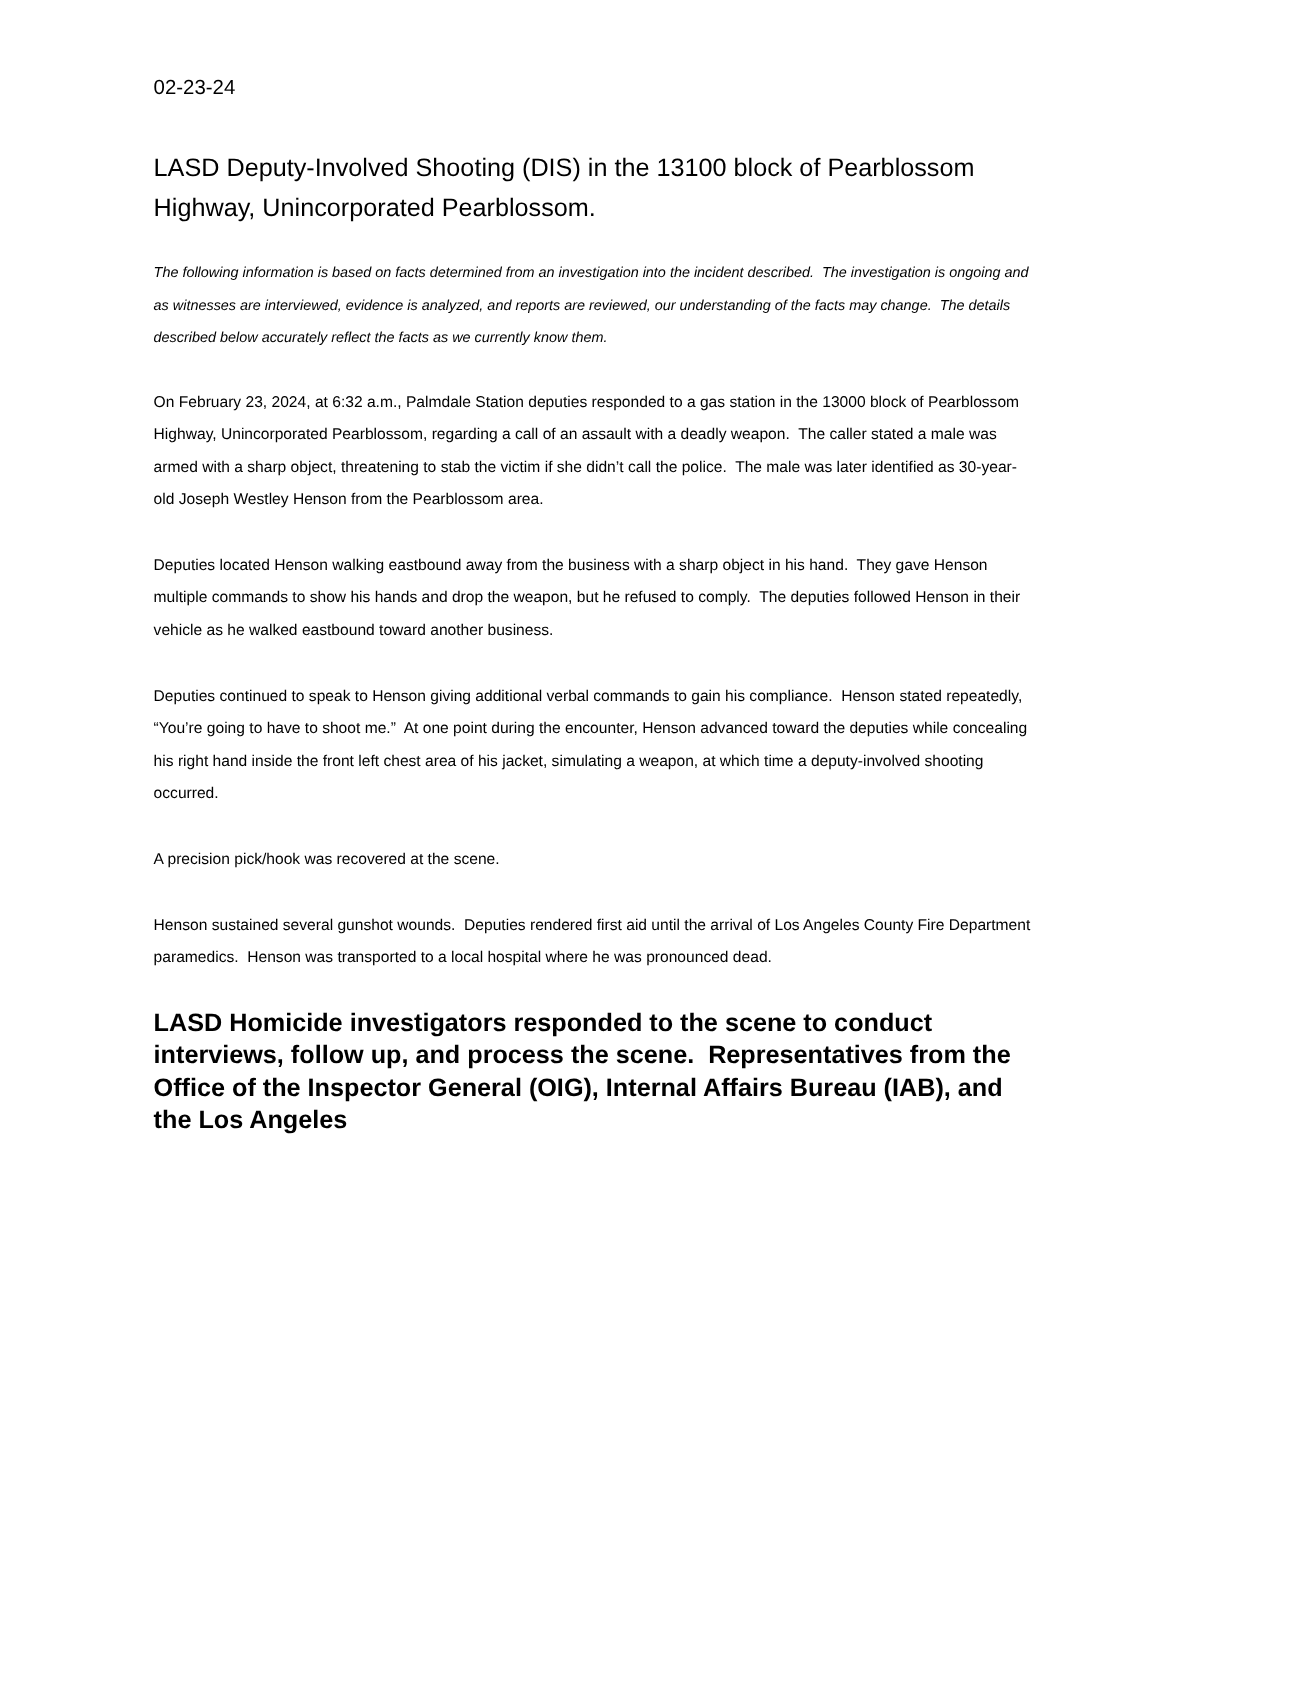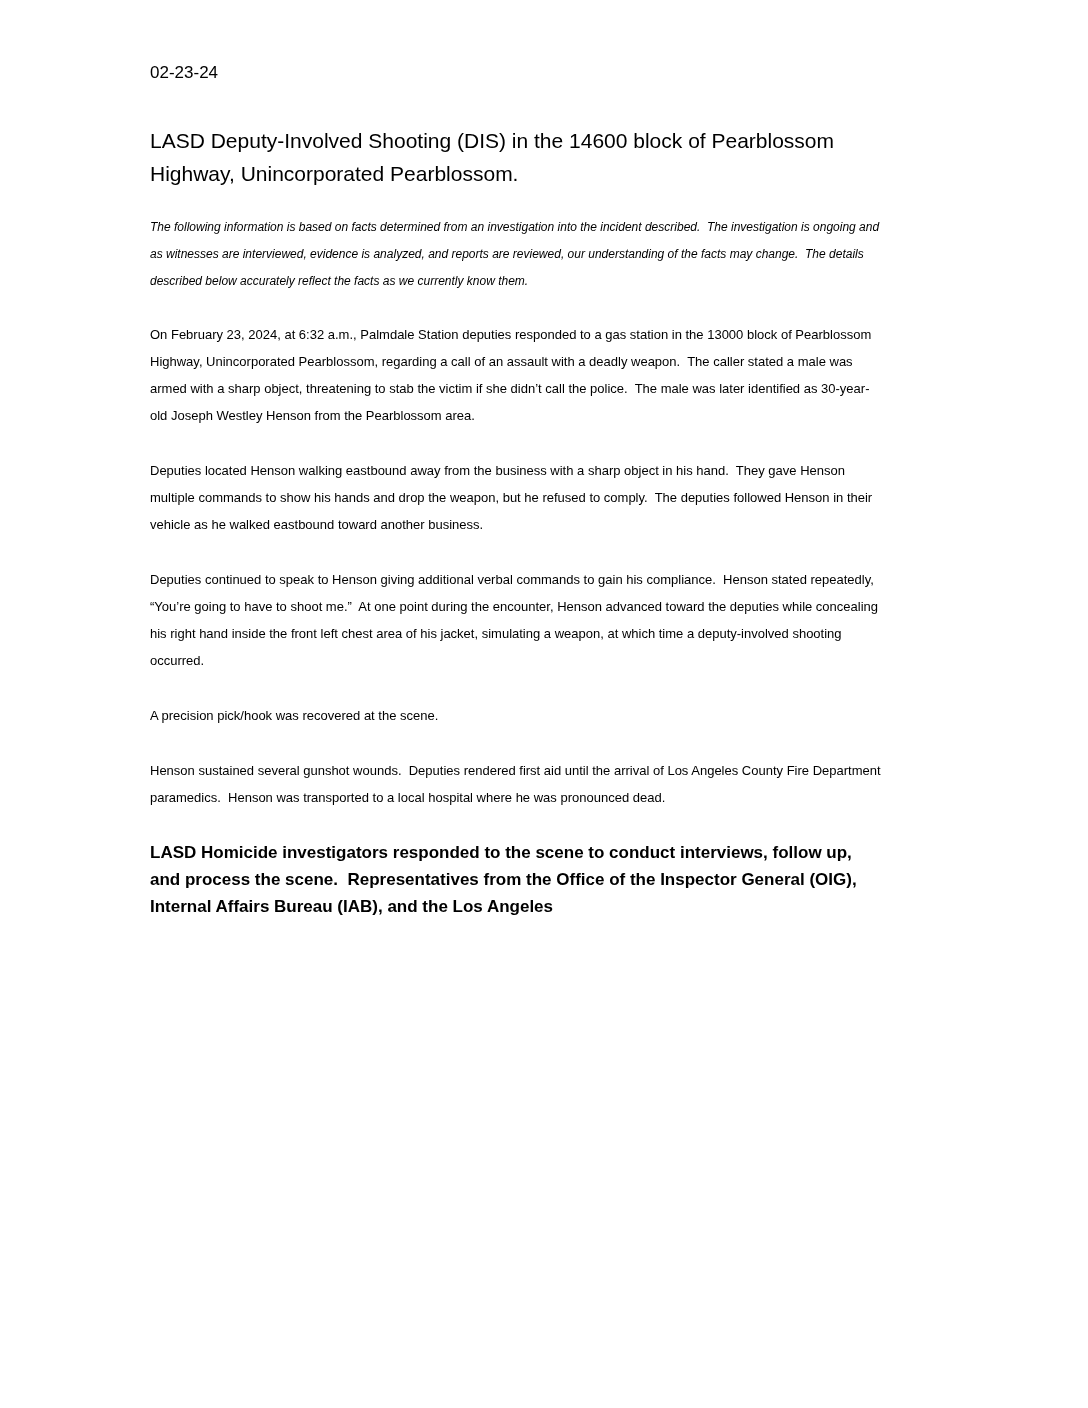--- a/index.html
+++ b/index.html
@@ -10,21 +10,20 @@
   .page {
     position: relative;
     width: 984px;
     height: 1408px;
     background: #ffffff;
     box-sizing: border-box;
     padding: 62px 125px 0 128px;
     font-family: "Liberation Sans", sans-serif;
     color: #000000;
     overflow: hidden;
-    margin-left: 22px;
   }
   .date {
     font-size: 17px;
     line-height: 22px;
     margin: 0 0 40px 0;
     white-space: pre-wrap;
   }
   .title {
     font-size: 21px;
     font-weight: normal;
@@ -40,34 +39,34 @@
     margin: 0 0 26px 0;
     white-space: pre-wrap;
   }
   .body-para {
     font-size: 13px;
     line-height: 27px;
     margin: 0 0 28px 0;
     white-space: pre-wrap;
   }
   .closing {
-    font-size: 17px;
+    font-size: 21px;
     font-weight: bold;
     line-height: 27px;
     margin: 0;
     white-space: pre-wrap;
   }
 </style>
 </head>
 <body>
 
 <div class="page">
   <p class="date">02-23-24</p>
 
-  <h1 class="title">LASD Deputy-Involved Shooting (DIS) in the 14600 block of Pearblossom Highway, Unincorporated Pearblossom.</h1>
+  <h1 class="title">LASD Deputy-Involved Shooting (DIS) in the 13100 block of Pearblossom Highway, Unincorporated Pearblossom.</h1>
 
   <p class="disclaimer">The following information is based on facts determined from an investigation into the incident described.  The investigation is ongoing and as witnesses are interviewed, evidence is analyzed, and reports are reviewed, our understanding of the facts may change.  The details described below accurately reflect the facts as we currently know them.</p>
 
   <p class="body-para">On February 23, 2024, at 6:32 a.m., Palmdale Station deputies responded to a gas station in the 13000 block of Pearblossom Highway, Unincorporated Pearblossom, regarding a call of an assault with a deadly weapon.  The caller stated a male was armed with a sharp object, threatening to stab the victim if she didn’t call the police.  The male was later identified as 30-year-old Joseph Westley Henson from the Pearblossom area.</p>
 
   <p class="body-para">Deputies located Henson walking eastbound away from the business with a sharp object in his hand.  They gave Henson multiple commands to show his hands and drop the weapon, but he refused to comply.  The deputies followed Henson in their vehicle as he walked eastbound toward another business.</p>
 
   <p class="body-para">Deputies continued to speak to Henson giving additional verbal commands to gain his compliance.  Henson stated repeatedly, “You’re going to have to shoot me.”  At one point during the encounter, Henson advanced toward the deputies while concealing his right hand inside the front left chest area of his jacket, simulating a weapon, at which time a deputy-involved shooting occurred.</p>
 
 

